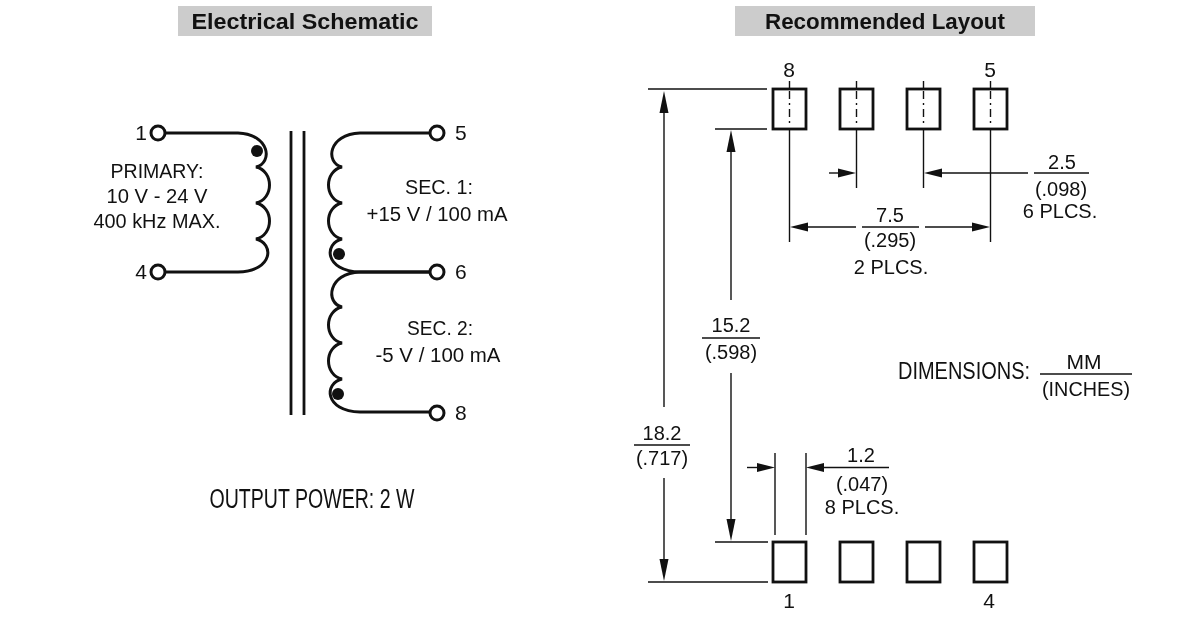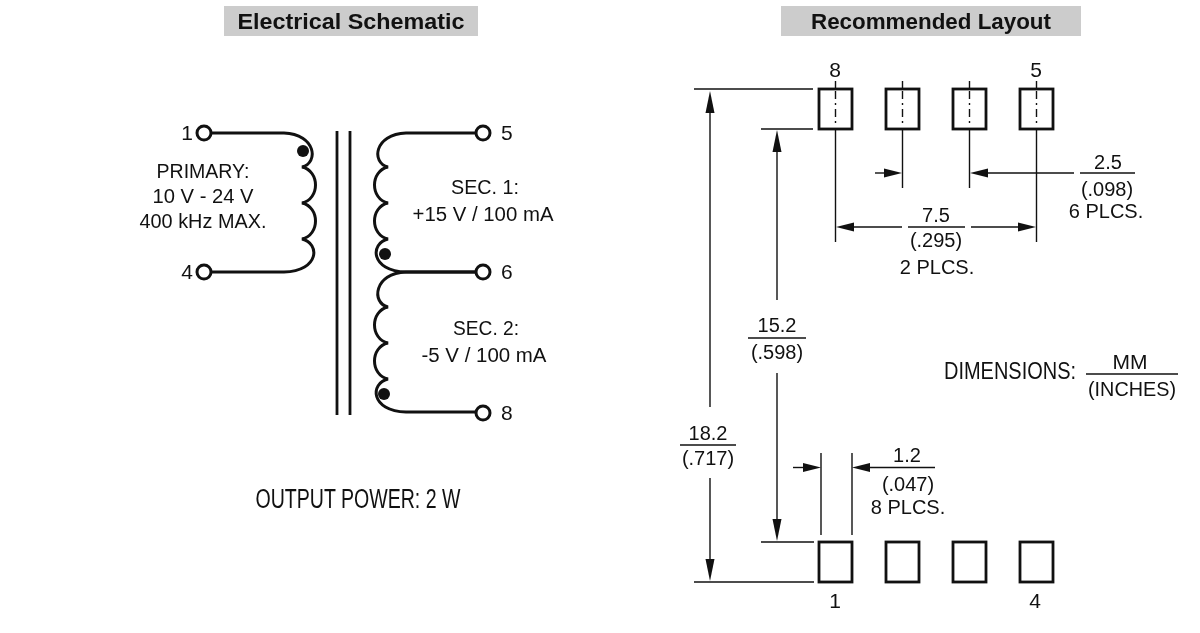--- a/index.html
+++ b/index.html
@@ -1,17 +1,17 @@
 <!DOCTYPE html>
 <html style="--ink: #111111; --header_bg: #cccccc; --background: #ffffff;"><head>
 <meta charset="utf-8">
 <style>
   :root { --ink:#111111; --header_bg:#cccccc; --background:#ffffff; }
   html,body { margin:0; padding:0; background:var(--background); }
-  .canvas { width:972px; height:633px; position:relative; background:var(--background);padding-left:46px; }
+  .canvas { width:972px; height:633px; position:relative; background:var(--background); }
   svg text { fill:var(--ink); font-family:"Liberation Sans", sans-serif; }
   .hdrbox { fill:var(--header_bg); stroke:none; }
   .hdrtxt { font-size:22px; font-weight:bold; }
   .t20 { font-size:20px; }
   .t21 { font-size:21px; }
   .t24 { font-size:24px; }
   .t27 { font-size:27px; }
   .w3  { stroke:var(--ink); stroke-width:3;   fill:none; }
   .w28 { stroke:var(--ink); stroke-width:2.8; fill:none; }
   .thin{ stroke:var(--ink); stroke-width:1.4; fill:none; }

